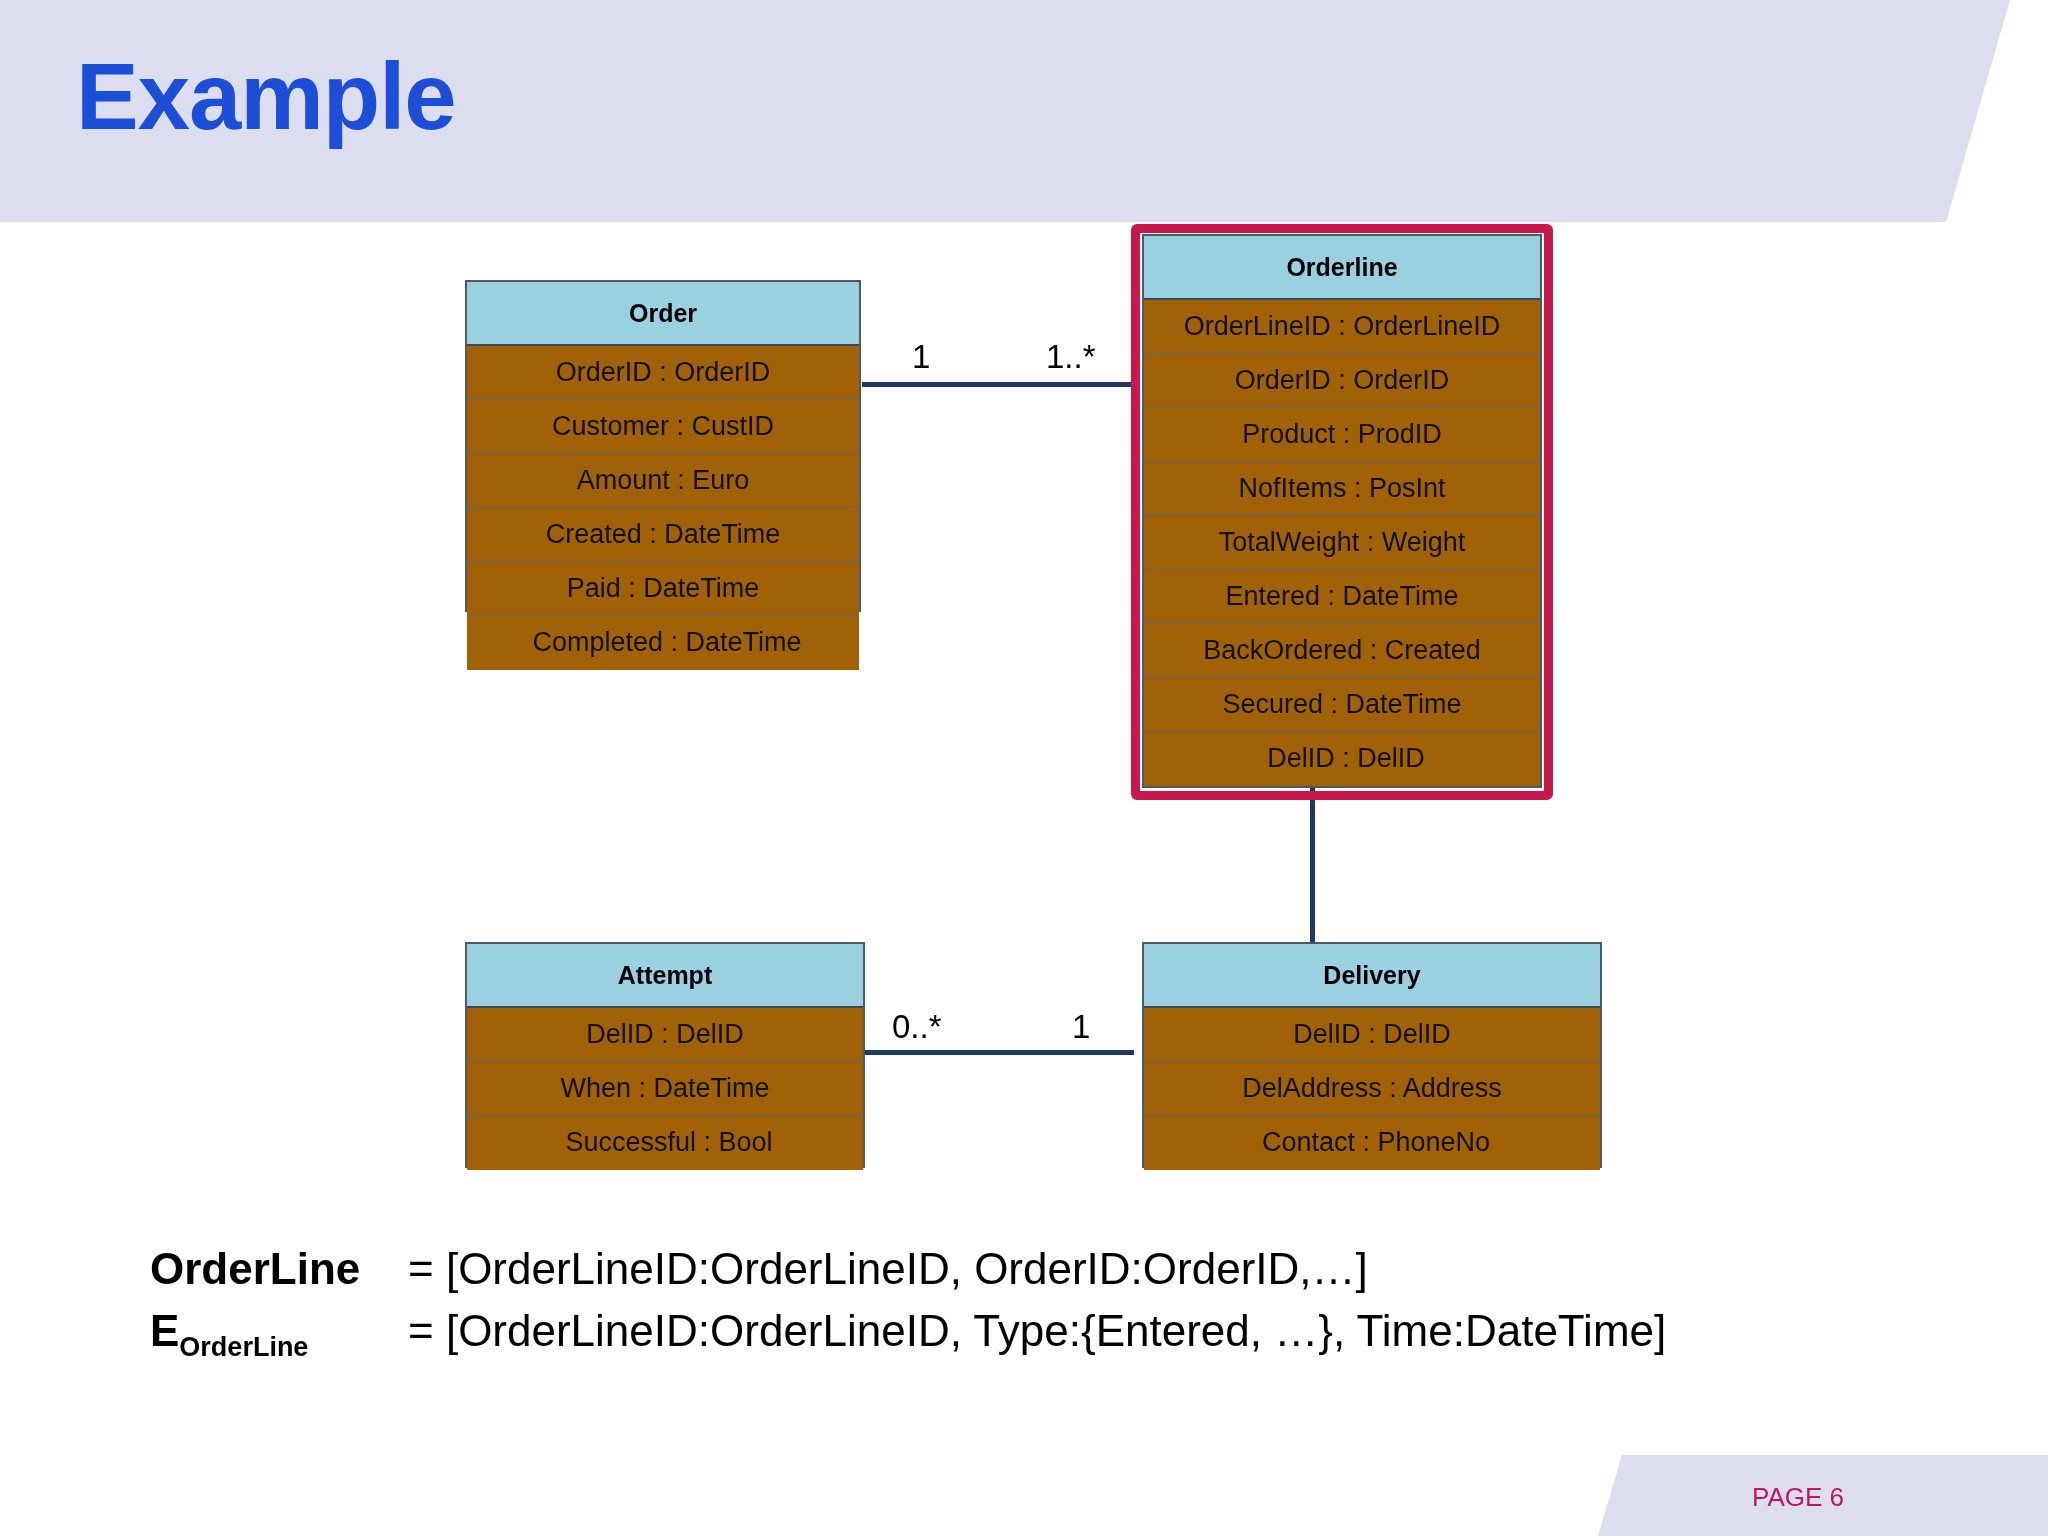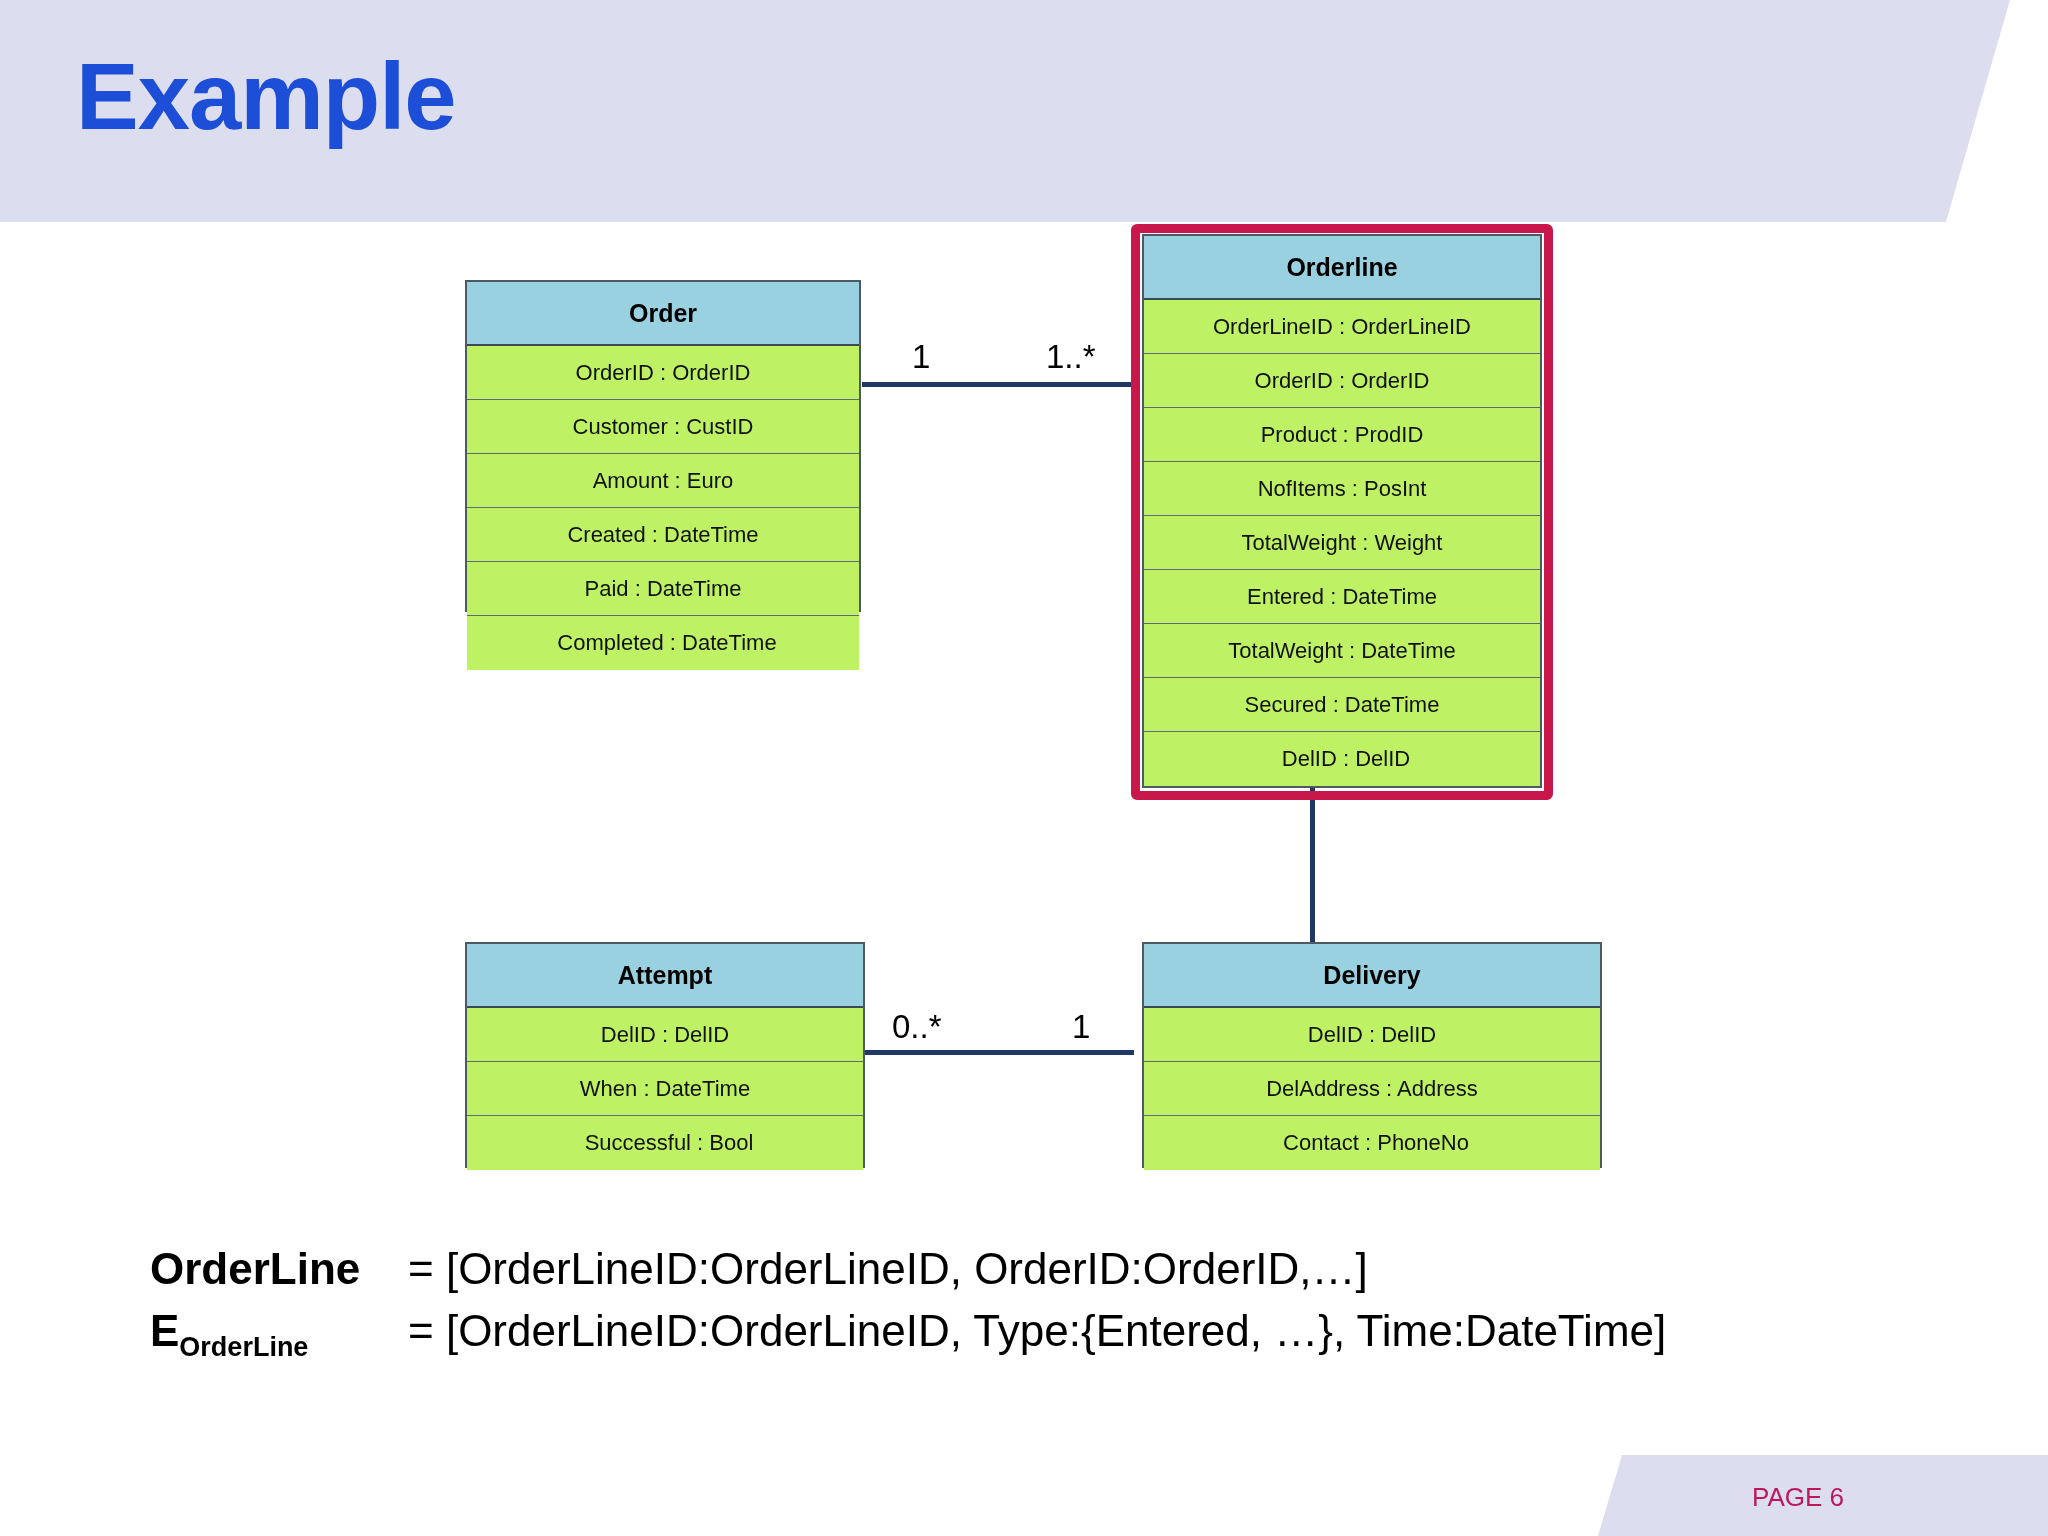--- a/index.html
+++ b/index.html
@@ -62,23 +62,23 @@
     font-weight: bold;
     color: #000000;
     text-align: center;
     line-height: 62px;
     height: 64px;
     white-space: nowrap;
     overflow: hidden;
   }
   .uml-attr {
     box-sizing: border-box;
-    background: #bef264;
+    background: #a16207;
     border-bottom: 1px solid #5d6a73;
-    font-size: 22px;
+    font-size: 27px;
     color: #111111;
     text-align: center;
     line-height: 53px;
     height: 54px;
     white-space: nowrap;
     overflow: hidden;
   }
   .uml-attr:last-child {
     border-bottom: none;
     padding-left: 8px;
@@ -191,21 +191,21 @@
   </div>
 
   <div class="uml-class" style="left:1142px; top:12px; width:400px; height:554px;">
     <div class="uml-class-name">Orderline</div>
     <div class="uml-attr">OrderLineID : OrderLineID</div>
     <div class="uml-attr">OrderID : OrderID</div>
     <div class="uml-attr">Product : ProdID</div>
     <div class="uml-attr">NofItems : PosInt</div>
     <div class="uml-attr">TotalWeight : Weight</div>
     <div class="uml-attr">Entered : DateTime</div>
-    <div class="uml-attr">TotalWeight : DateTime</div>
+    <div class="uml-attr">BackOrdered : Created</div>
     <div class="uml-attr">Secured : DateTime</div>
     <div class="uml-attr">DelID : DelID</div>
   </div>
 
   <div id="orderline-highlight" style="left:1131px; top:2px; width:422px; height:576px;"></div>
 
   <div class="uml-class" style="left:465px; top:720px; width:400px; height:226px;">
     <div class="uml-class-name">Attempt</div>
     <div class="uml-attr">DelID : DelID</div>
     <div class="uml-attr">When : DateTime</div>

